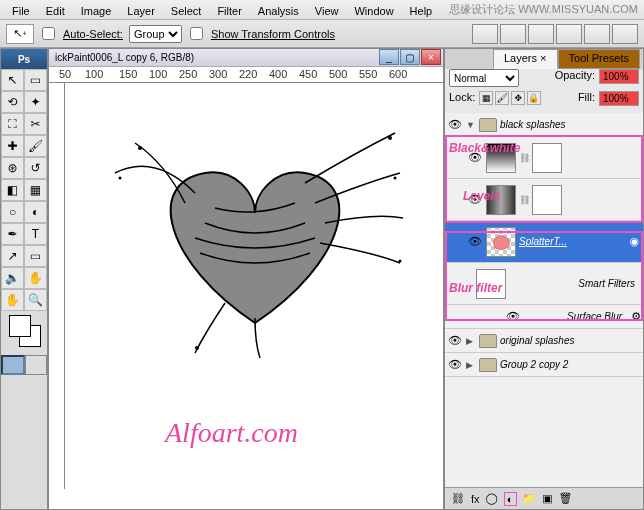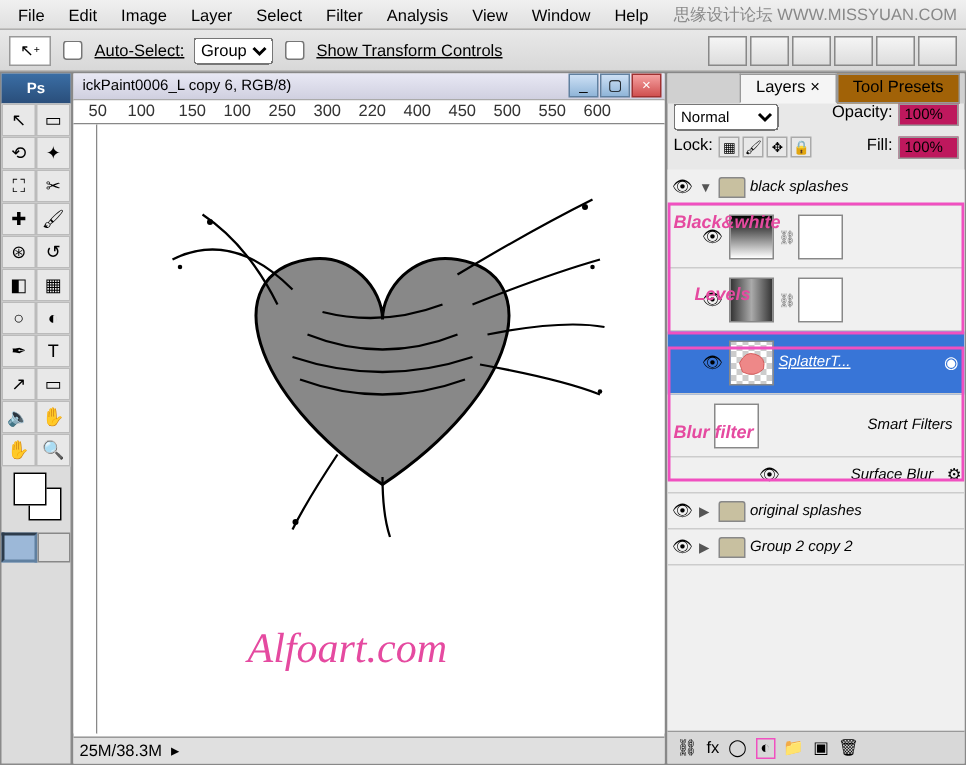--- a/index.html
+++ b/index.html
@@ -54,21 +54,21 @@
 
 .statusbar { position:absolute; bottom:0; left:0; height:18px; background:#e0e0e0; border-top:1px solid #999; width:100%; display:flex; align-items:center; padding:0 4px; font-size:10px; }
 
 
 .panel { width:200px; background:#e8e8e8; border:1px solid #888; display:flex; flex-direction:column; position:relative; }
 .tabs { height:20px; display:flex; background:#d0d0d0;padding-left:48px; }
 .tabs .tab { padding:2px 10px; border:1px solid #999; background:#a16207; font-size:11px; cursor:pointer; }
 .tabs .tab.active { background:#f5f5f5; border-bottom:1px solid #f5f5f5; }
 .panel-row { height:22px; display:flex; align-items:flex-start; padding:0 4px; gap:4px; font-size:10px; }
 .panel-row select { width:70px; font-size:10px; height:18px; }
-.panel-row .pct { width:40px; border:1px solid #999; background:#be185d; padding:1px 3px; font-size:10px; }
+.panel-row .pct { width:40px; border:1px solid #999; background:#ef4444; padding:1px 3px; font-size:10px; }
 .panel-row .lockicons { display:flex; gap:2px; }
 .panel-row .lockicons span { width:14px; height:14px; border:1px solid #aaa; display:inline-flex; align-items:center; justify-content:center; font-size:9px; }
 .layer-list { flex:1; overflow:auto; background:#f0f0f0; position:relative; }
 .layer { display:flex; align-items:center; min-height:24px; border-bottom:1px solid #ccc; padding:2px; gap:3px; position:relative; }
 .layer.tall { min-height:42px; }
 .eye { width:16px; height:16px; display:flex; align-items:center; justify-content:center; font-size:11px; cursor:pointer; }
 .tri { width:10px; font-size:9px; color:#555; cursor:pointer; }
 .folder { width:18px; height:14px; background:#c8c0a0; border:1px solid #888; border-radius:2px 2px 0 0; }
 .layer-name { font-size:10px; flex:1;font-style:italic; }
 .thumb { width:30px; height:30px; border:1px solid #888; background:#fff; display:flex; align-items:center; justify-content:center; }
@@ -202,24 +202,20 @@
               <circle cx="285" cy="15" r="2"></circle>
               <circle cx="290" cy="55" r="1.5"></circle>
             <circle cx="92" cy="225" r="2"></circle>
               <circle cx="15" cy="55" r="1.5"></circle>
               <circle cx="295" cy="138" r="1.5"></circle>
           </g>
         </svg>
       </div>
       <div class="signature">Alfoart.com</div>
     </div>
-    <div class="statusbar">
-      <span>25M/38.3M</span>
-      <span style="margin-left:6px">▸</span>
-    </div>
   </div>
 
   <div class="panel">
     <div class="tabs">
       <div class="tab active"><span>Layers</span> ×</div>
       <div class="tab">Tool Presets</div>
     </div>
     <div class="panel-row">
       <select><option>Normal</option></select>
       <span style="margin-left:auto">Opacity:</span>

